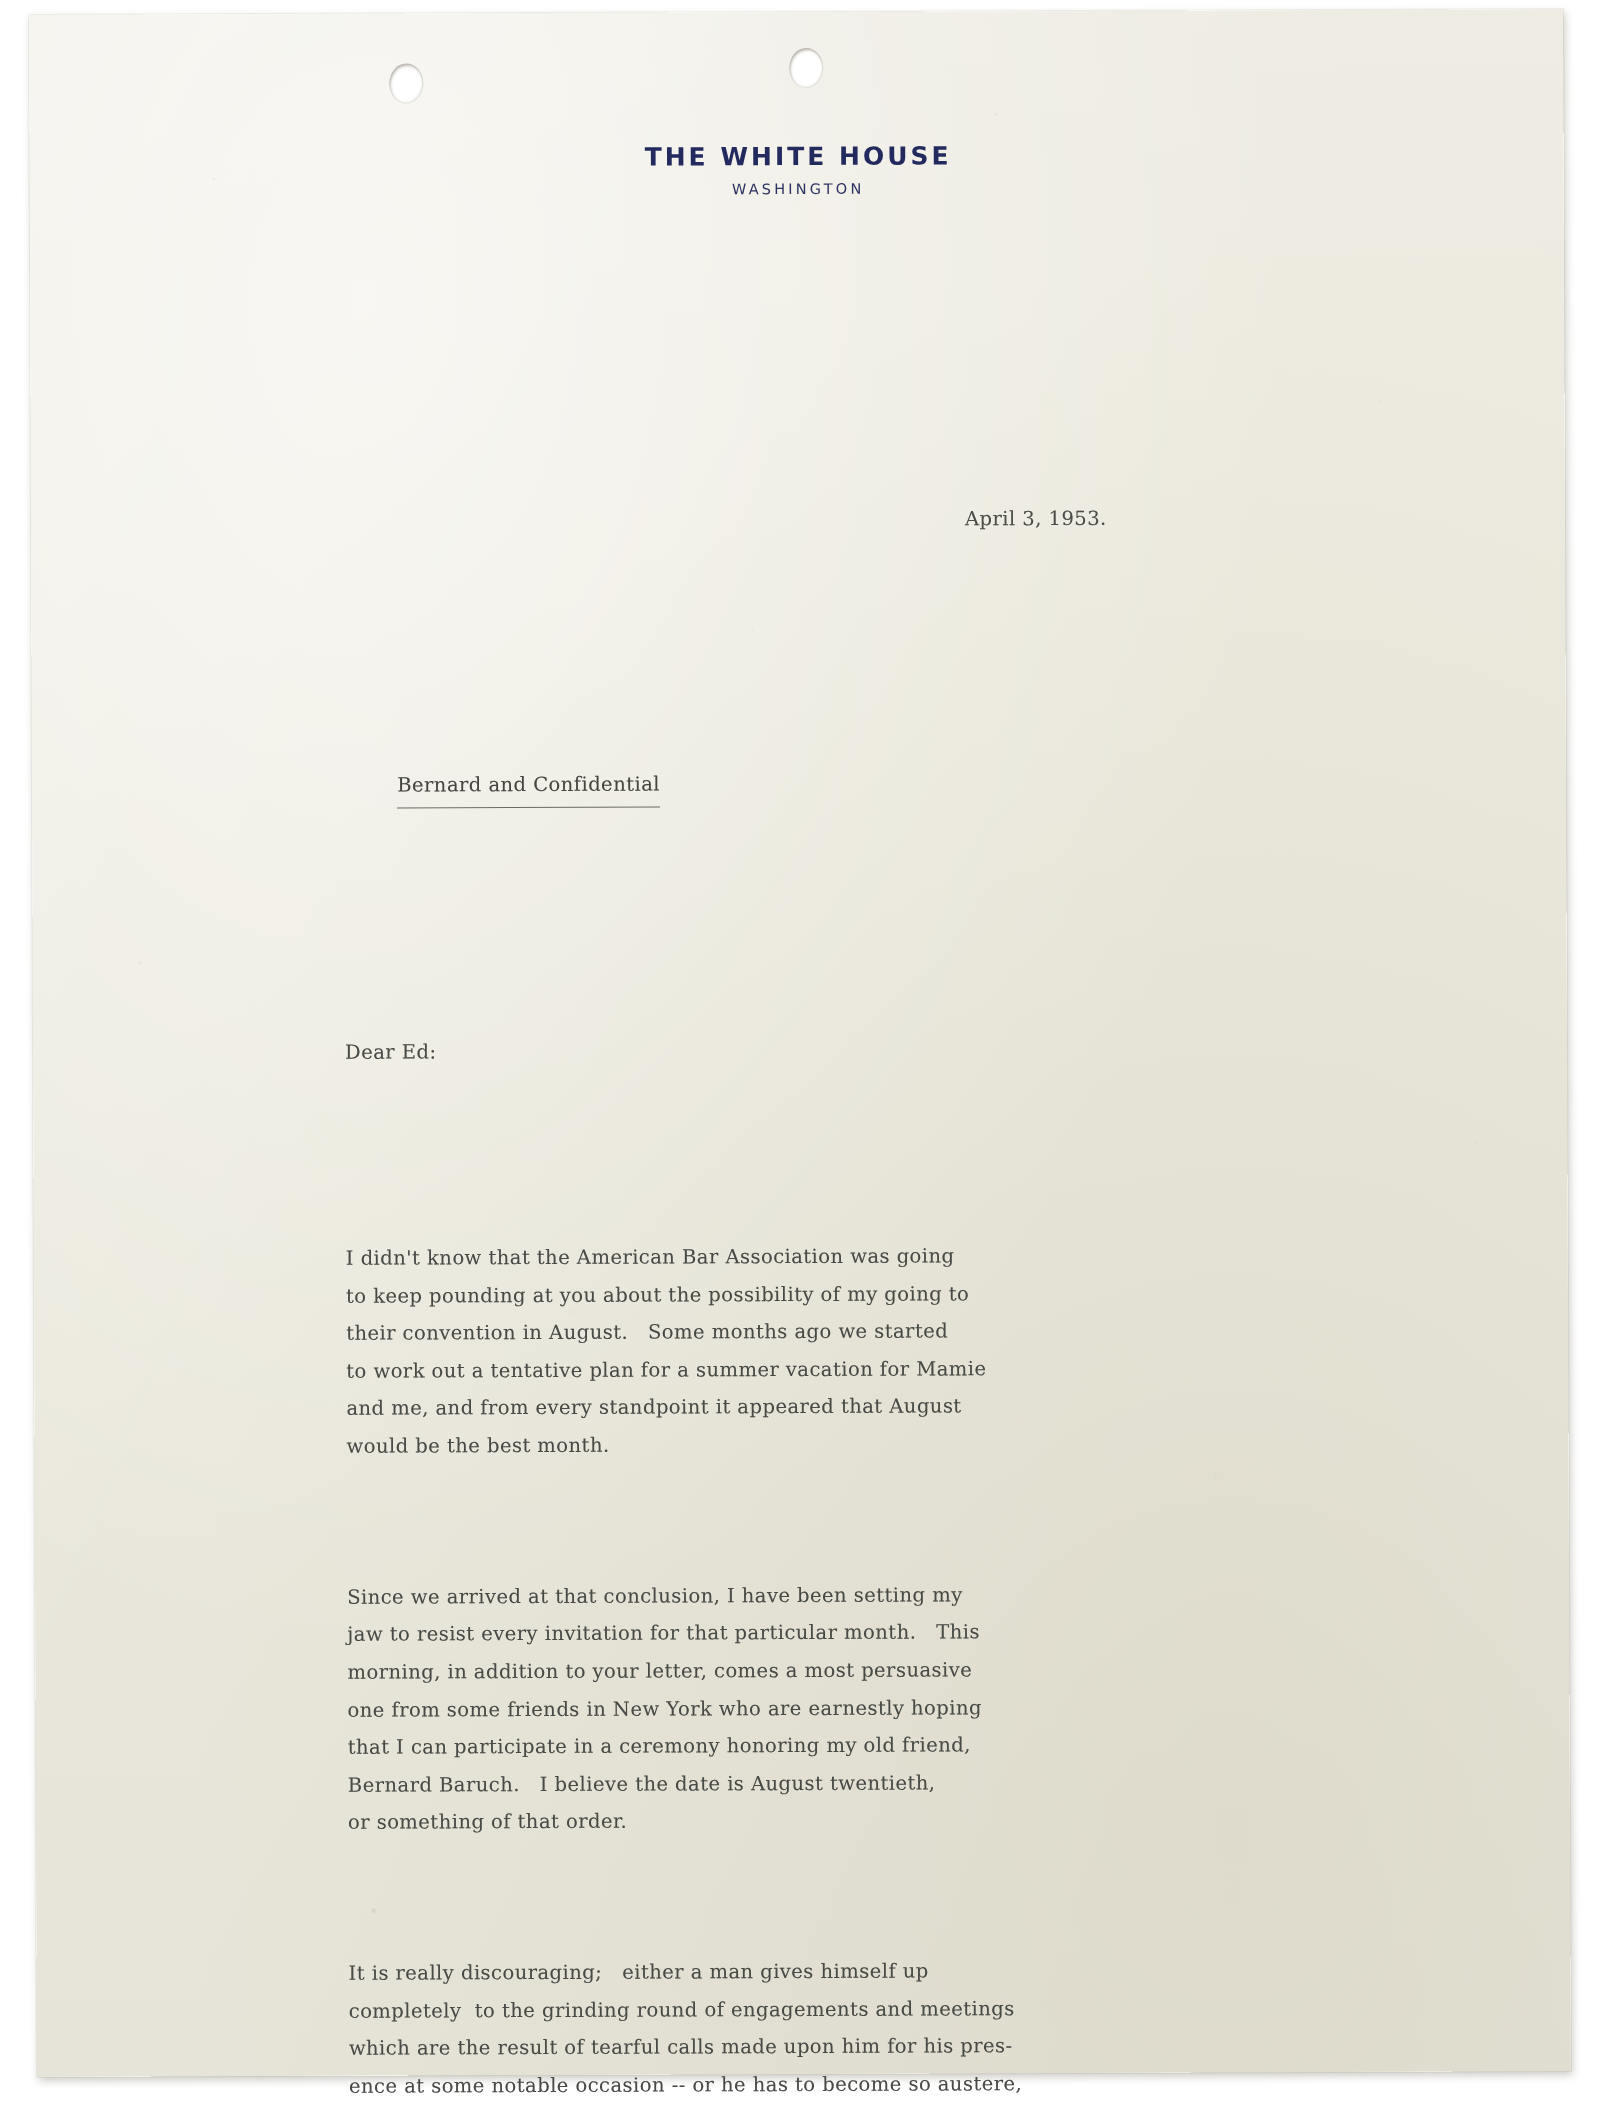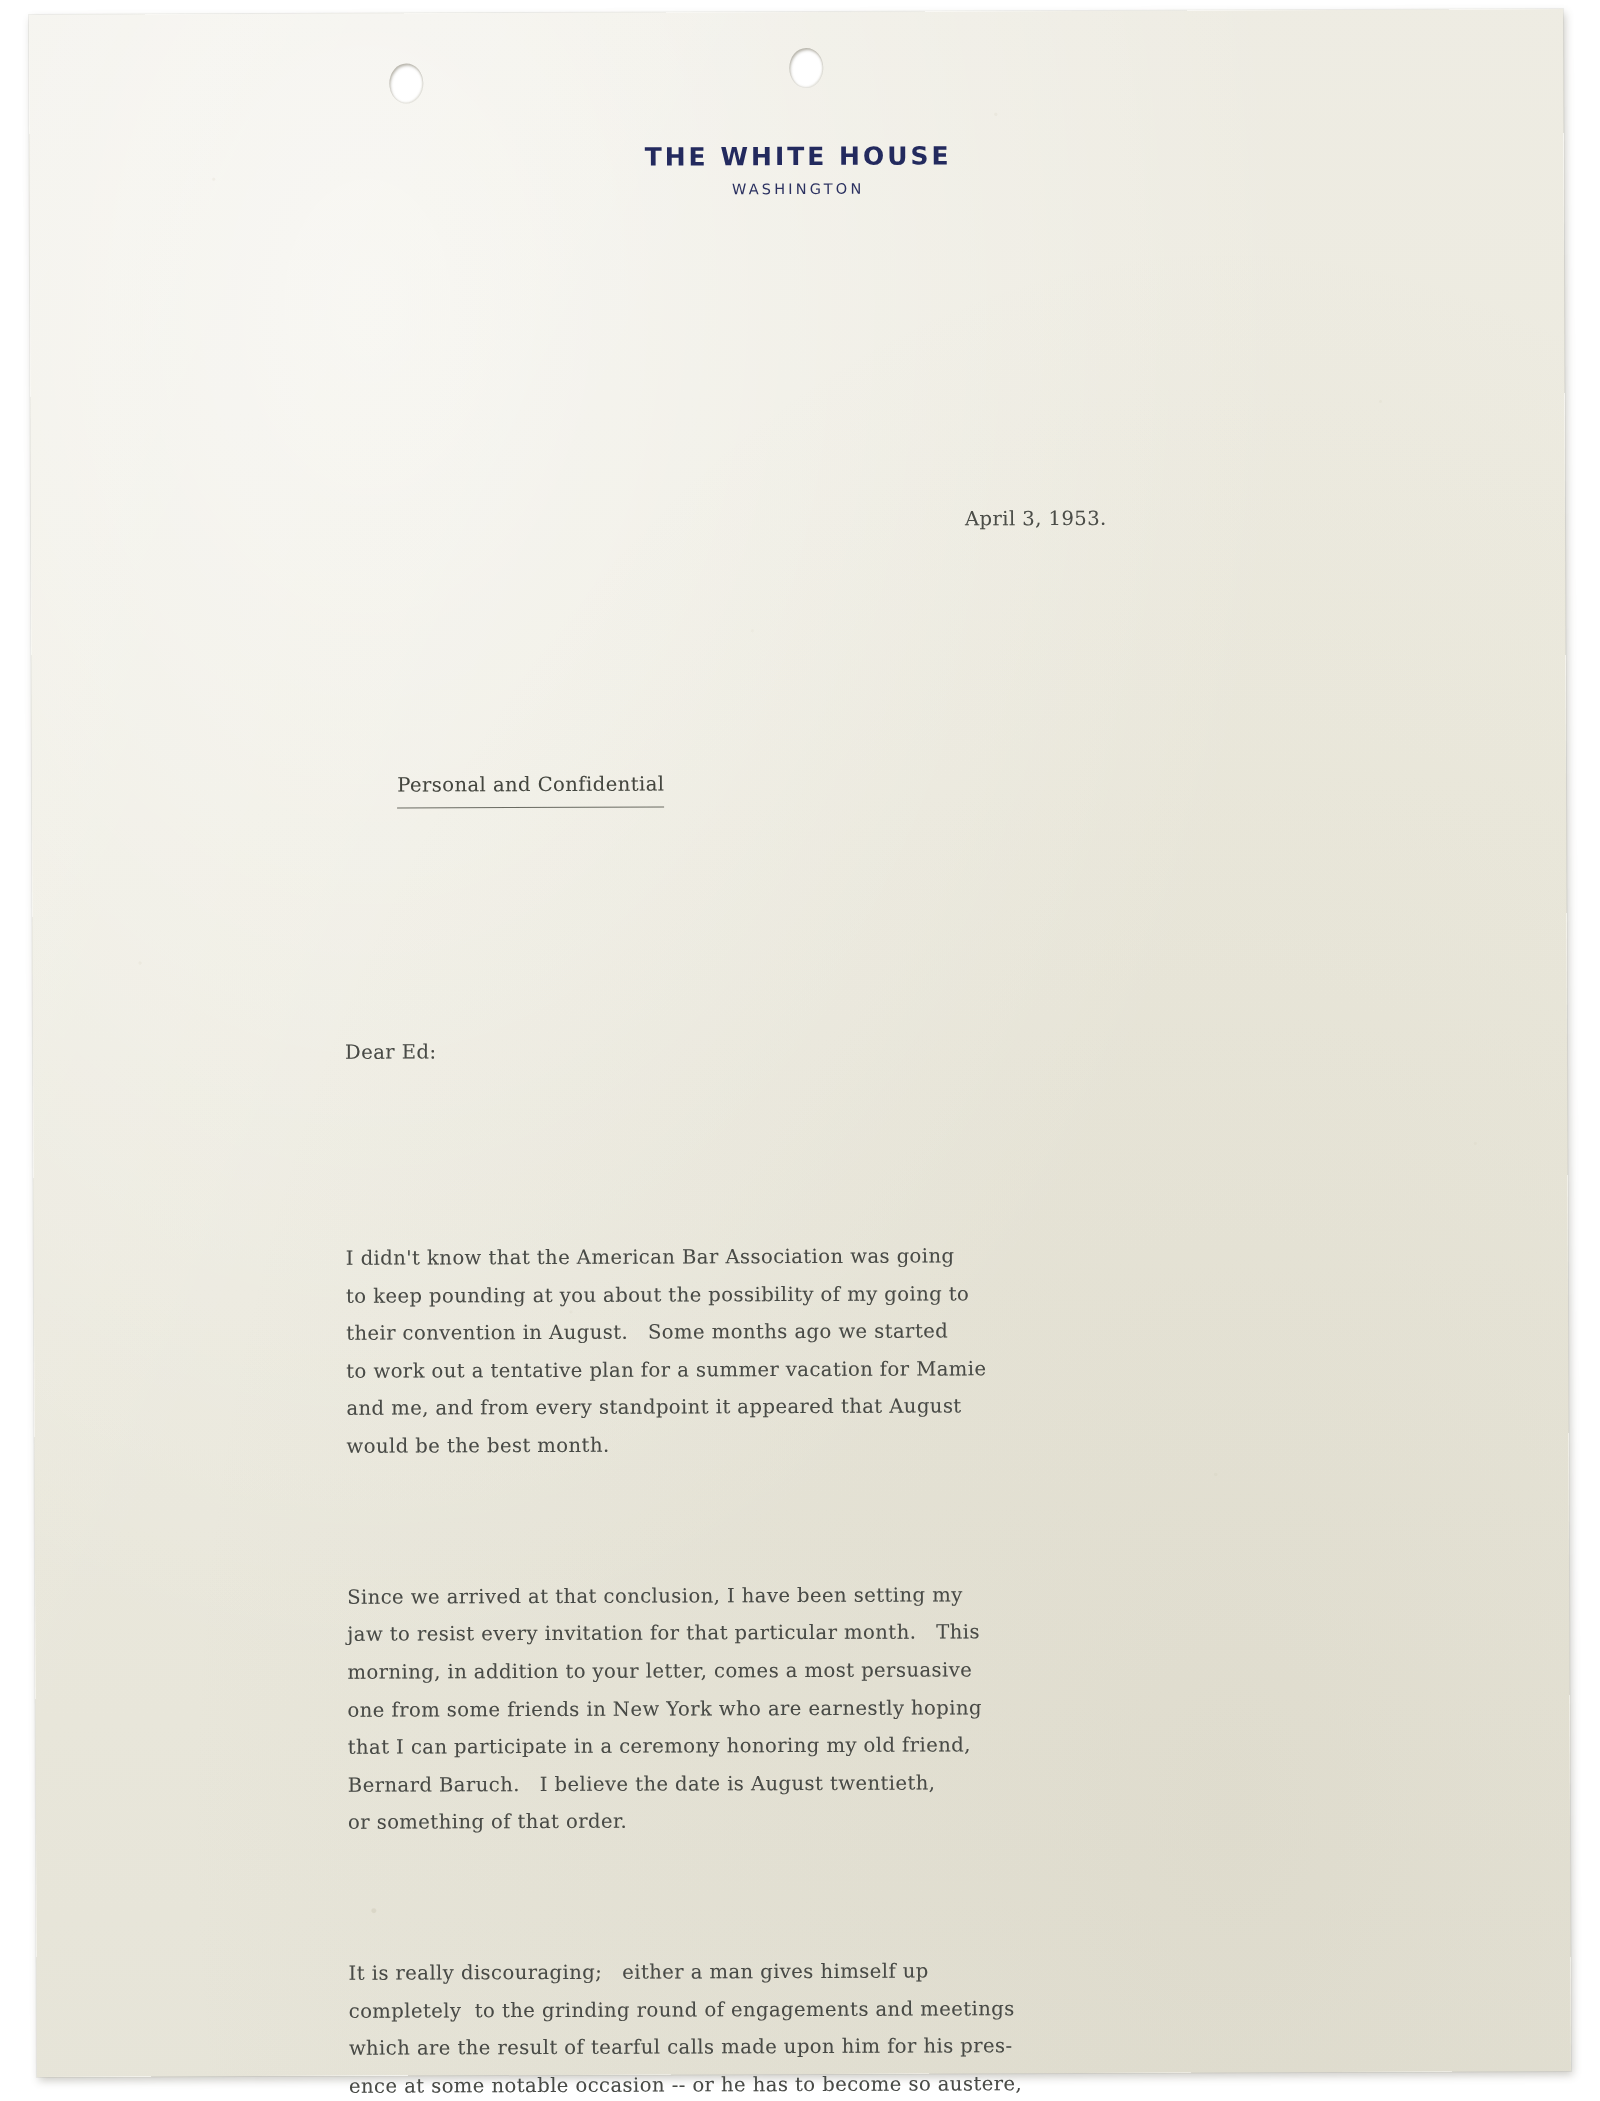--- a/index.html
+++ b/index.html
@@ -162,21 +162,21 @@
     <div class="letterhead">
       <div class="lh-title">THE WHITE HOUSE</div>
       <div class="lh-sub">WASHINGTON</div>
     </div>
 
     <div class="typed">
 
       <div class="date-line">April 3, 1953.</div>
 
       <div class="conf-line">
-        <span class="conf-text">Personal and Confidential</span>
+        <span class="conf-text">Bernard and Confidential</span>
       </div>
 
       <div class="salutation">Dear Ed:</div>
 
       <p class="para">I didn't know that the American Bar Association was going
 to keep pounding at you about the possibility of my going to
 their convention in August.   Some months ago we started
 to work out a tentative plan for a summer vacation for Mamie
 and me, and from every standpoint it appeared that August
 would be the best month.</p>

